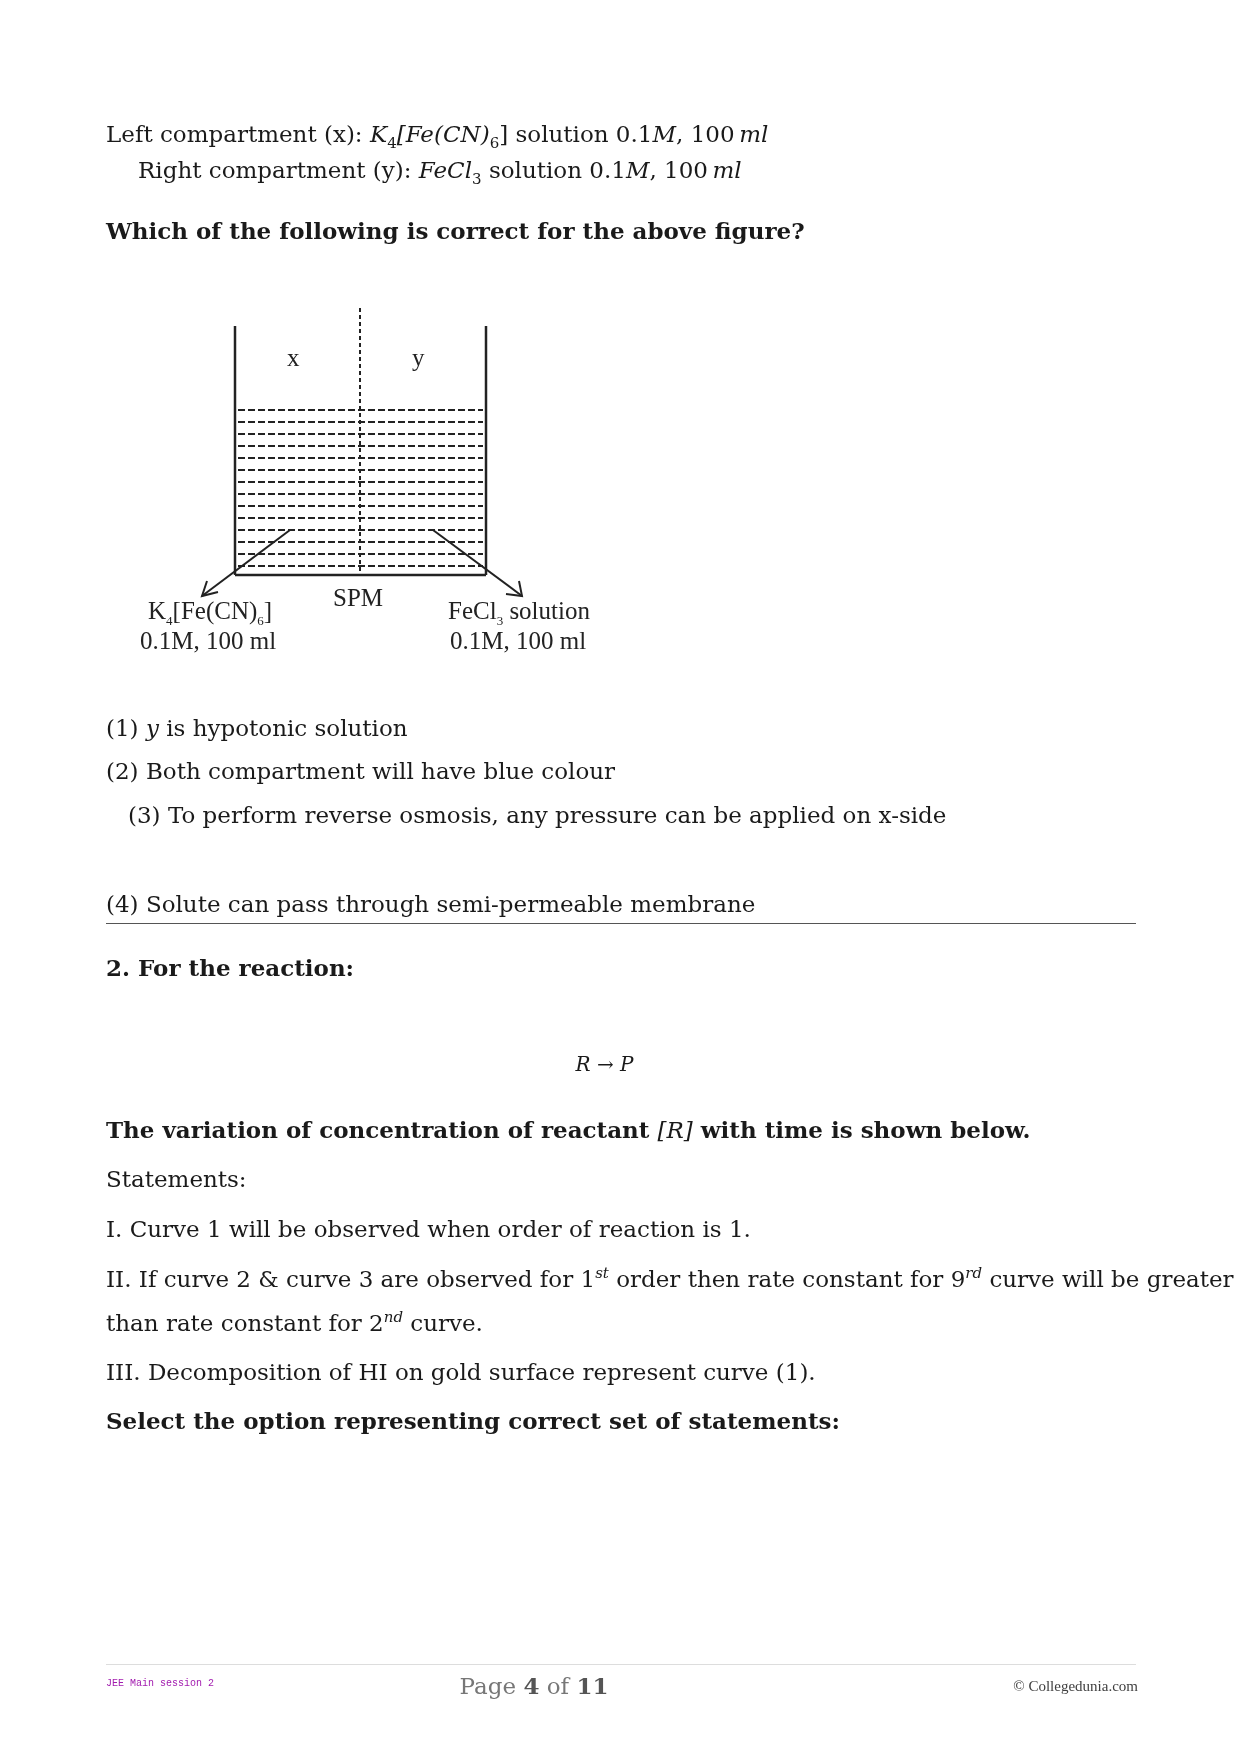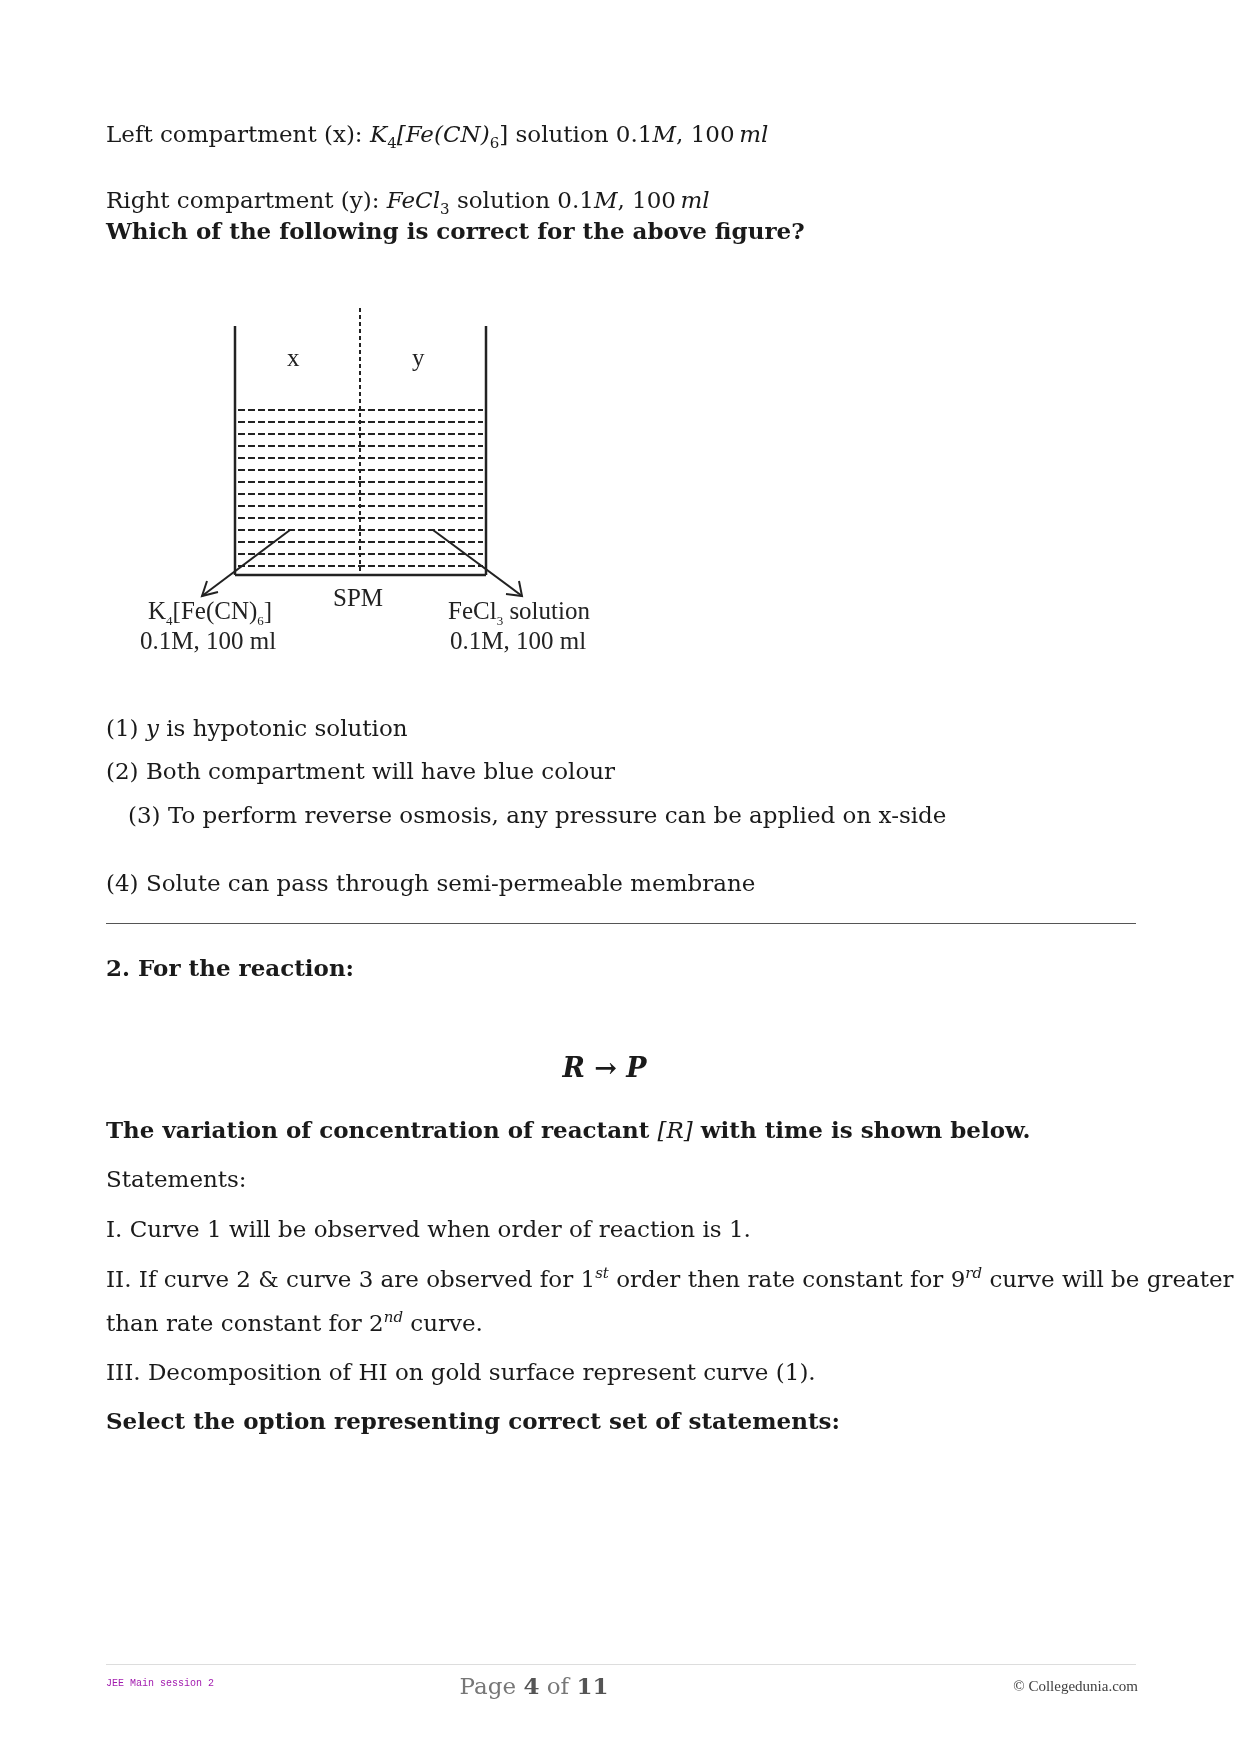--- a/index.html
+++ b/index.html
@@ -15,31 +15,31 @@
   .footer-left { position: absolute; left: 106px; top: 1678px; font-size: 10px; color: #a21caf;
                  font-family: Liberation Mono, monospace; }
   .footer-center { position: absolute; left: 0; width: 1068px; text-align: center; top: 1672px;
                    font-size: 23px; color: #777; font-family: "DejaVu Serif", serif; }
   .footer-center b { color: #555; }
   .footer-right { position: absolute; right: 102px; top: 1678px; font-size: 15px; color: #404040;
                   font-family: "Liberation Serif", serif; }
   .diagram { position: absolute; left: 130px; top: 300px; width: 520px; height: 370px; }
   .dlabel { position: absolute; font-family: "Liberation Serif", serif; font-size: 25px; color: #222; white-space: nowrap; }
   .dlabel sub { font-size: 13px; }
-  .center { position: absolute; left: 0; width: 1209px; text-align: center; top: 1052px; font-size: 27px; font-weight: bold; }
+  .center { position: absolute; left: 0; width: 1209px; text-align: center; top: 1052px; font-size: 20px; }
 </style>
 </head>
 <body>
 
 <div class="line" style="top:119px;">
   <span>Left compartment (x):</span>
   <span class="math"><span>K</span><sub class="up">4</sub><span>[Fe(CN)</span><sub class="up">6</sub><span class="up">]</span></span><span> solution 0.1</span><span class="math">M</span><span>, 100</span> <span class="math">ml</span>
 </div>
 
-<div class="line" style="top:185px;">
+<div class="line" style="top:155px;margin-left:32px;">
   <span>Right compartment (y):</span>
   <span class="math"><span>FeCl</span><sub class="up">3</sub></span><span> solution 0.1</span><span class="math">M</span><span>, 100</span> <span class="math">ml</span>
 </div>
 
 <div class="line bold" style="top:216px;">Which of the following is correct for the above figure?</div>
 
 <div class="diagram">
   <svg width="520" height="370" viewBox="0 0 520 370">
 
     <line x1="105" y1="26" x2="105" y2="275" stroke="#222" stroke-width="2.5"></line>
@@ -82,21 +82,21 @@
 
 <div class="line" style="top:713px;">
   <span>(1)</span> <span class="math">y</span><span> is hypotonic solution</span>
 </div>
 <div class="line" style="top:756px;">
   <span>(2)</span> <span>Both compartment will have blue colour</span>
 </div>
 <div class="line" style="top:800px;margin-left:22px;">
   <span>(3)</span> <span>To perform reverse osmosis, any pressure can be applied on x-side</span>
 </div>
-<div class="line" style="top:868px;">
+<div class="line" style="top:889px;">
   <span>(4)</span> <span>Solute can pass through semi-permeable membrane</span>
 </div>
 
 <div class="rule" style="top:923px;"></div>
 
 <div class="line bold" style="top:953px;">2. For the reaction:</div>
 
 <div class="center">
   <span class="math">R</span> <span>→</span> <span class="math">P</span>
 </div>

